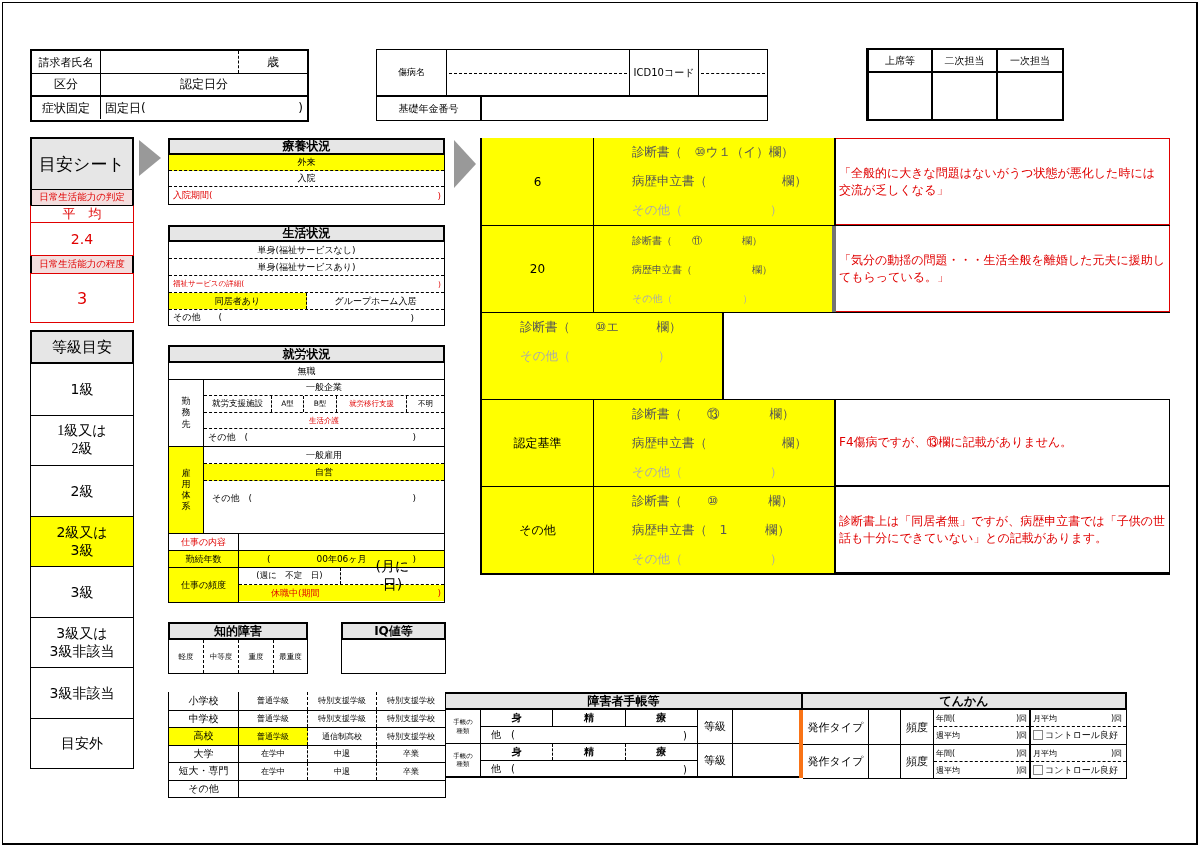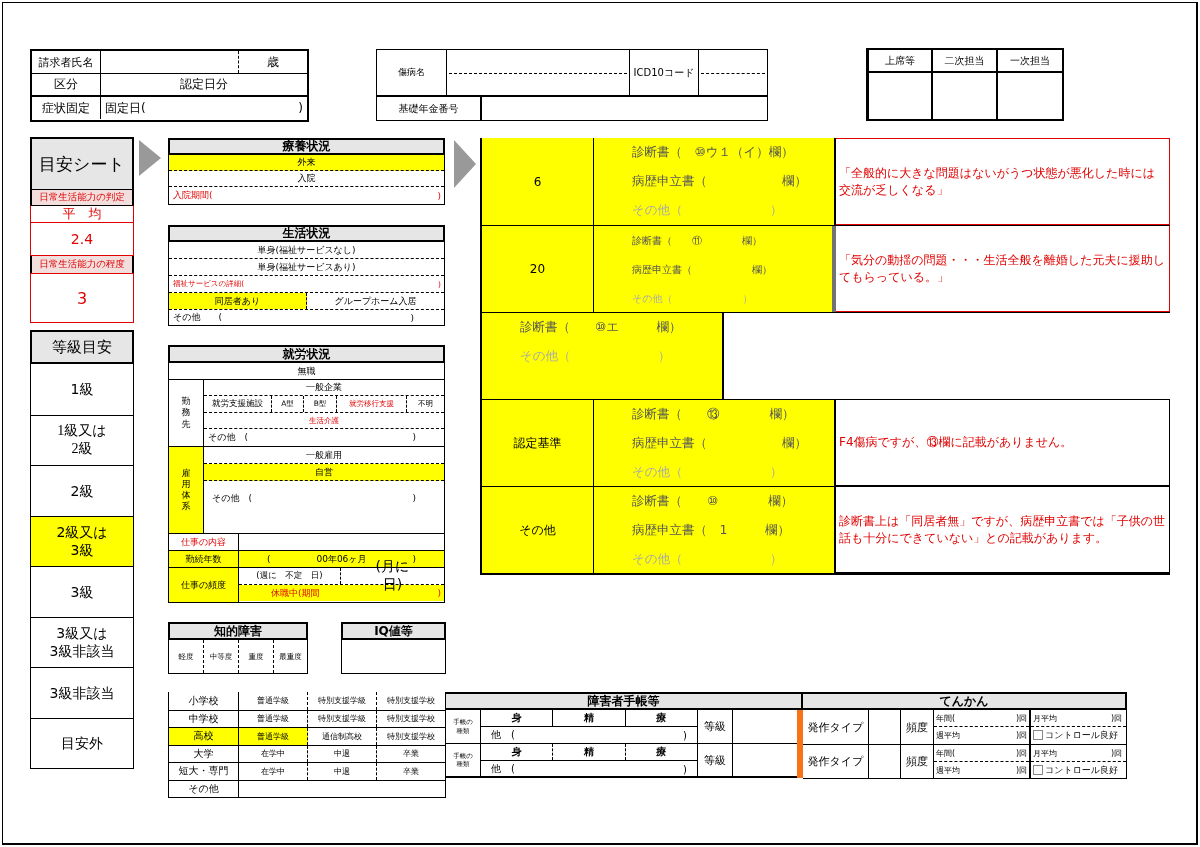--- a/index.html
+++ b/index.html
@@ -301,21 +301,21 @@
       </div>
       <div class="cell-row" style="height: 17.5px; border-top: 1px solid rgb(0, 0, 0);">
         <div class="c sol-r" style="width:70px;font-size:10px">その他</div>
         <div style="flex:1"></div>
       </div>
     </div>
 </div>
 
 <div class="abs" style="left:446px;top:692px;width:357px">
   <div class="c g hdr" style="height:18px;border:2px solid #000;border-left:none">障害者手帳等</div>
-  <div id="hb-rows" style="border-right:6px solid #f97316">
+  <div id="hb-rows" style="border-right:4px solid #f97316">
       <div class="cell-row" style="height: 34px; border-bottom: 1px solid rgb(0, 0, 0);">
         <div class="c" style="width:34px;font-size:6.5px;white-space:pre-line;line-height:1.3">手帳の
 種類</div>
         <div style="width:218px;border-left:1px solid #000;border-right:1px solid #000">
           <div class="cell-row" style="height:17px;border-bottom:1px solid #000;font-size:10px;font-weight:bold">
             <div class="c" style="flex:1;border-right:1px solid #000">身</div>
             <div class="c" style="flex:1;border-right:1px solid #000">精</div>
             <div class="c" style="flex:1">療</div>
           </div>
           <div class="l" style="height:16px;justify-content:space-between;padding-left:10px;padding-right:10px;font-size:10px">

